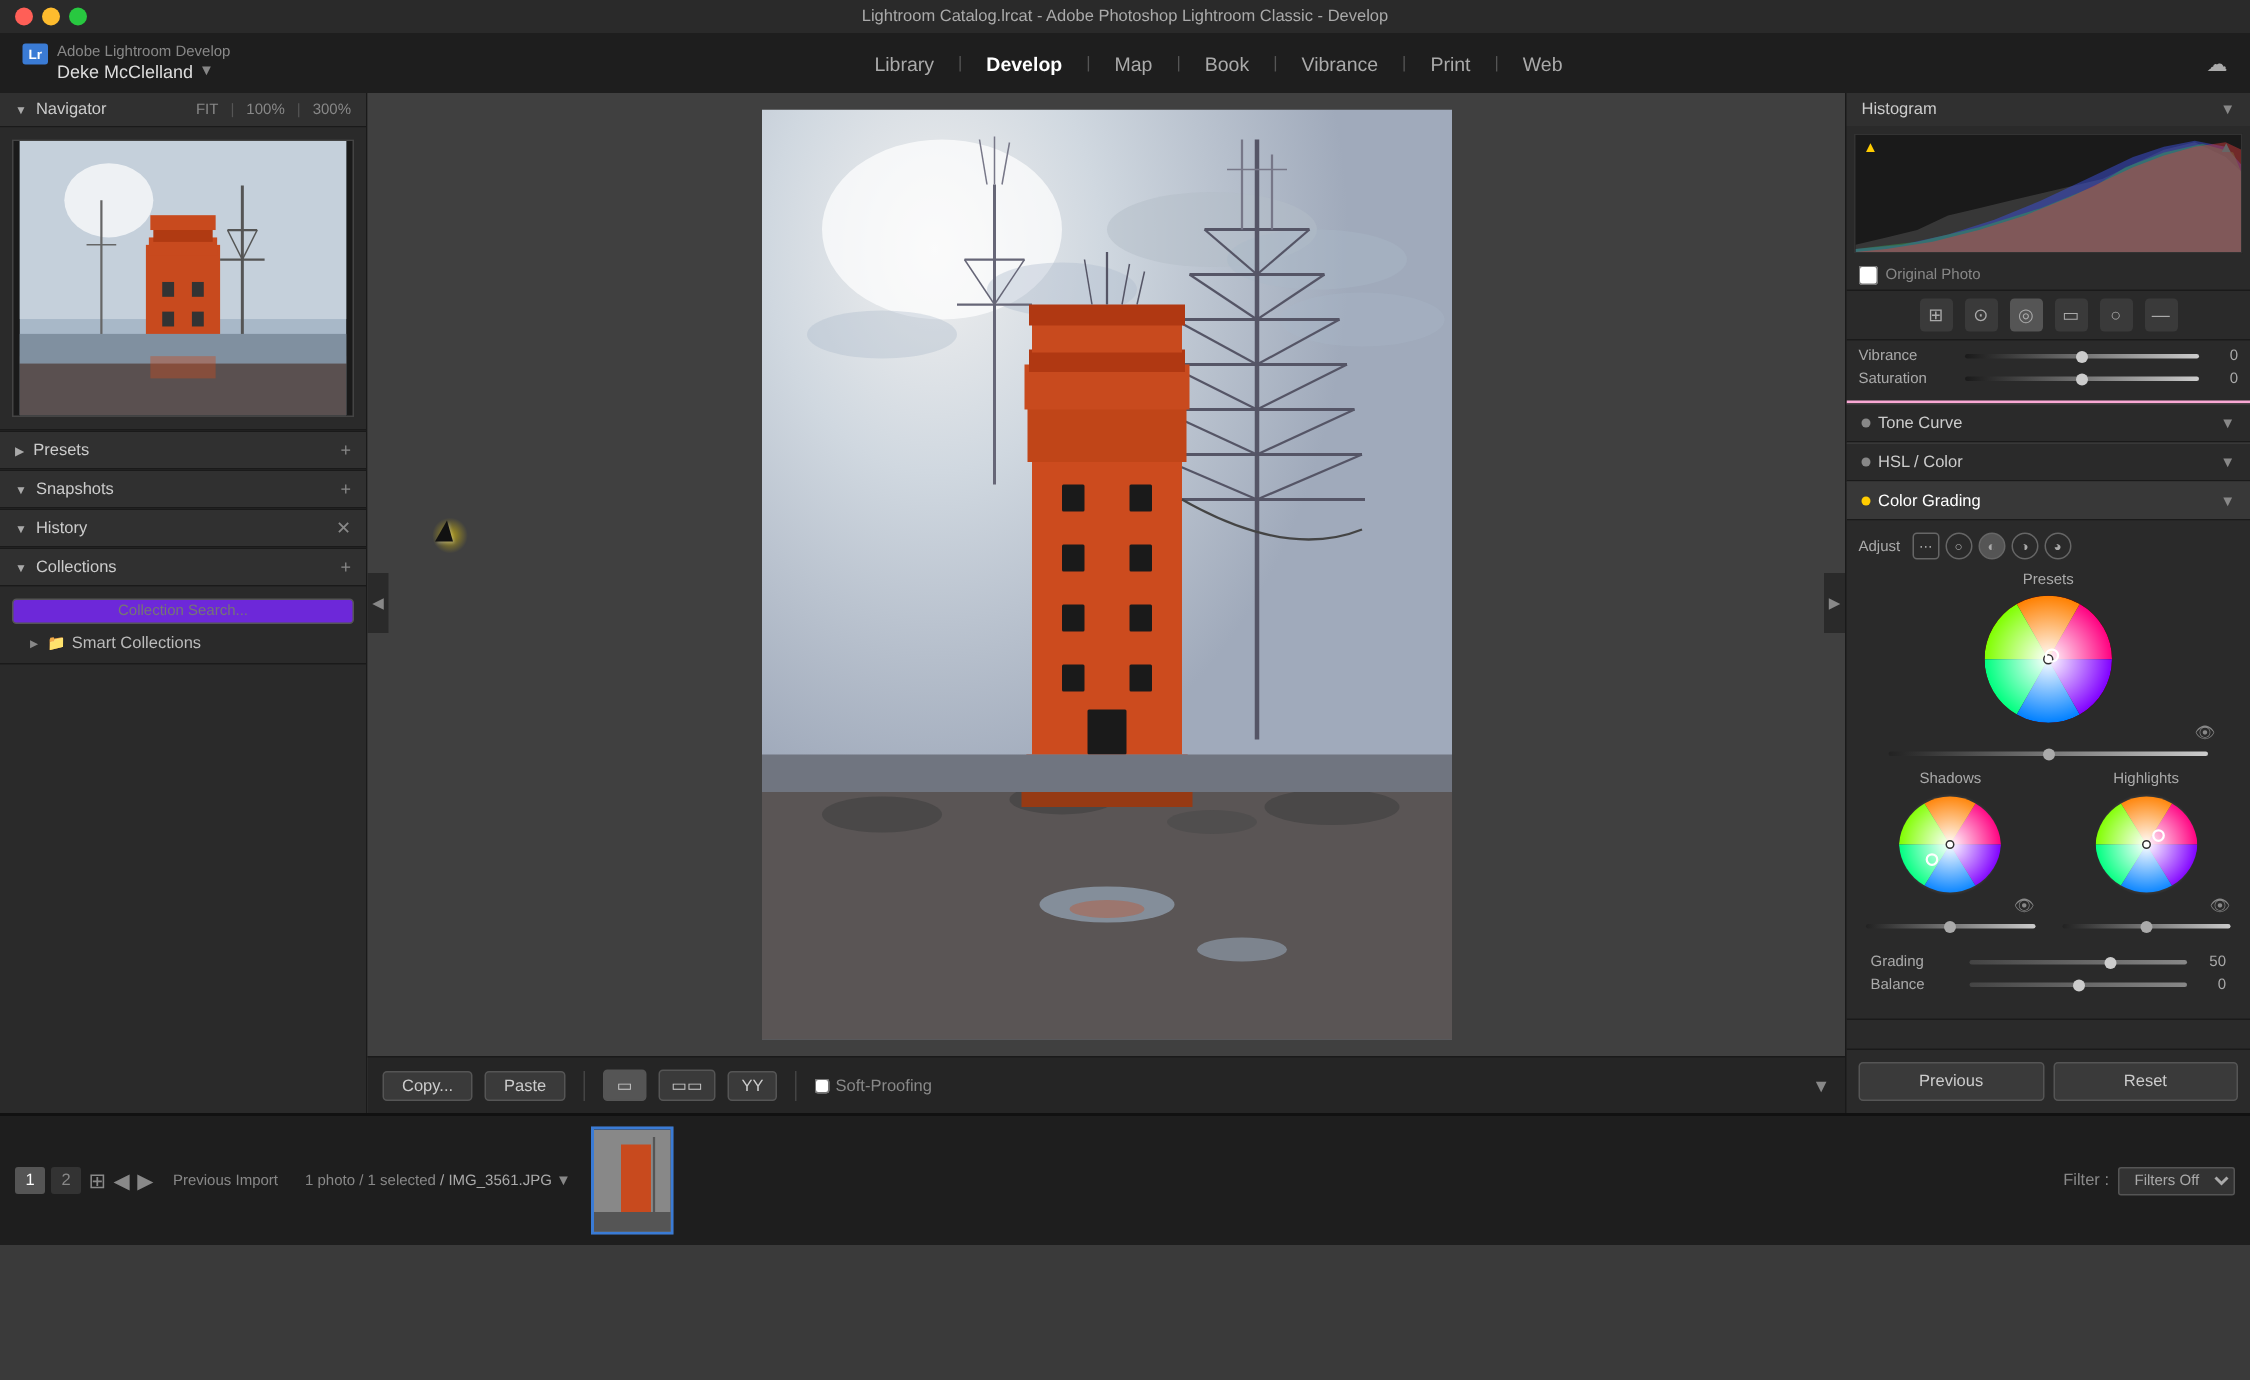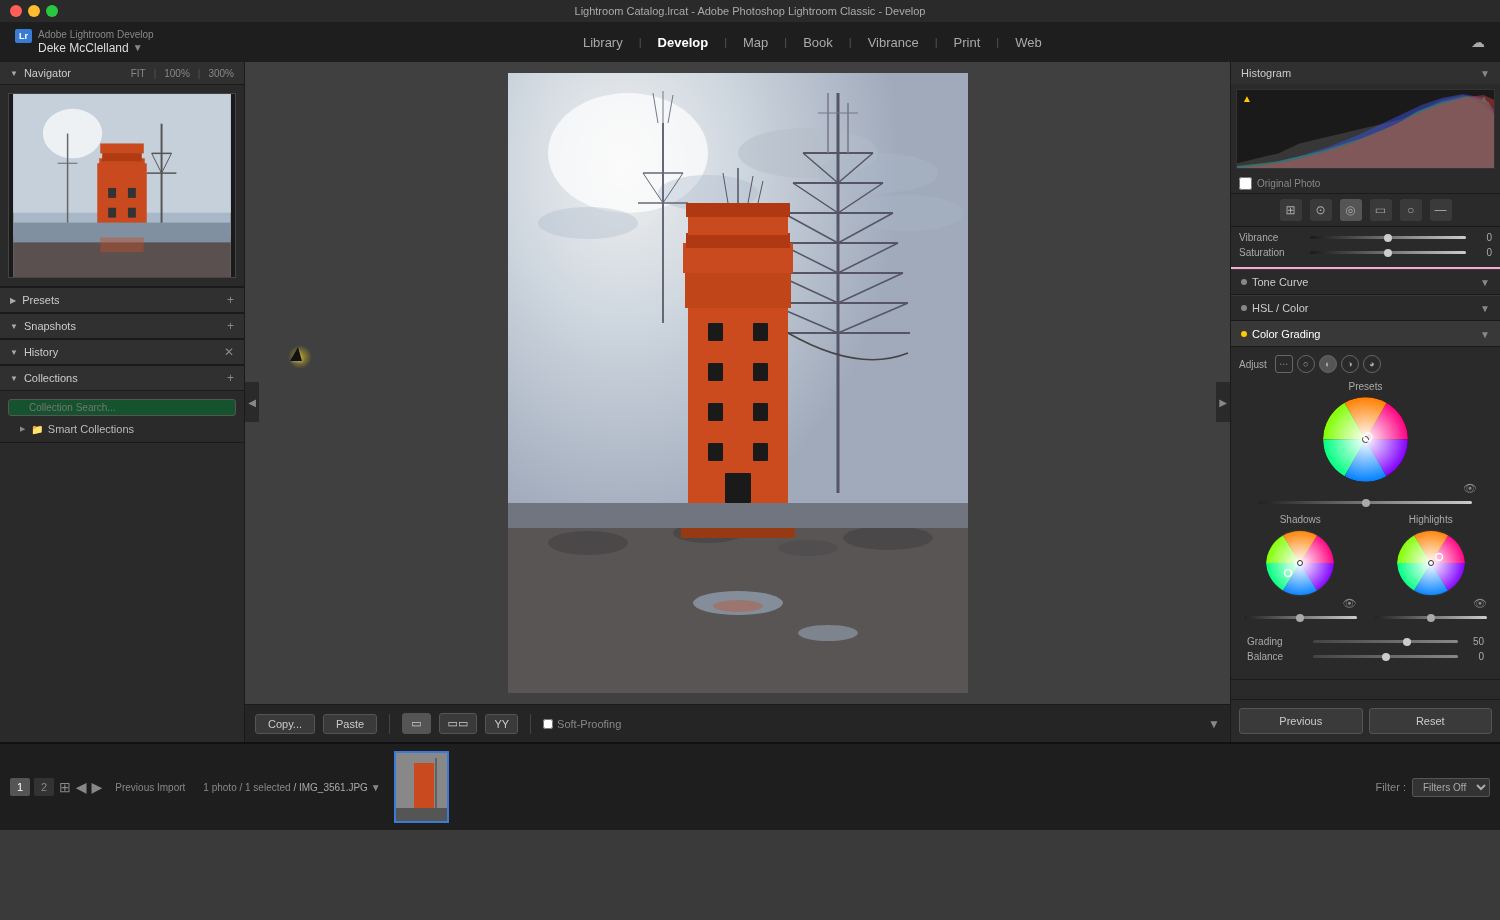--- a/index.html
+++ b/index.html
@@ -101,28 +101,29 @@
 
     .panel-section {
       border-bottom: 1px solid #1a1a1a;
     }
 
     .collections-content {
       padding: 4px 0;
     }
     .collections-search {
       margin: 4px 8px;
-      background: #14532d;
+      background: #6d28d9;
       border: 1px solid #555;
       border-radius: 3px;
       padding: 2px 20px;
       color: #aaa;
       font-size: 10px;
       width: calc(100% - 16px);
       outline: none;
+      text-align: center;
     }
     .collection-item {
       display: flex;
       align-items: center;
       padding: 3px 10px 3px 20px;
       cursor: pointer;
       gap: 4px;
       color: #bbb;
       font-size: 11px;
     }

